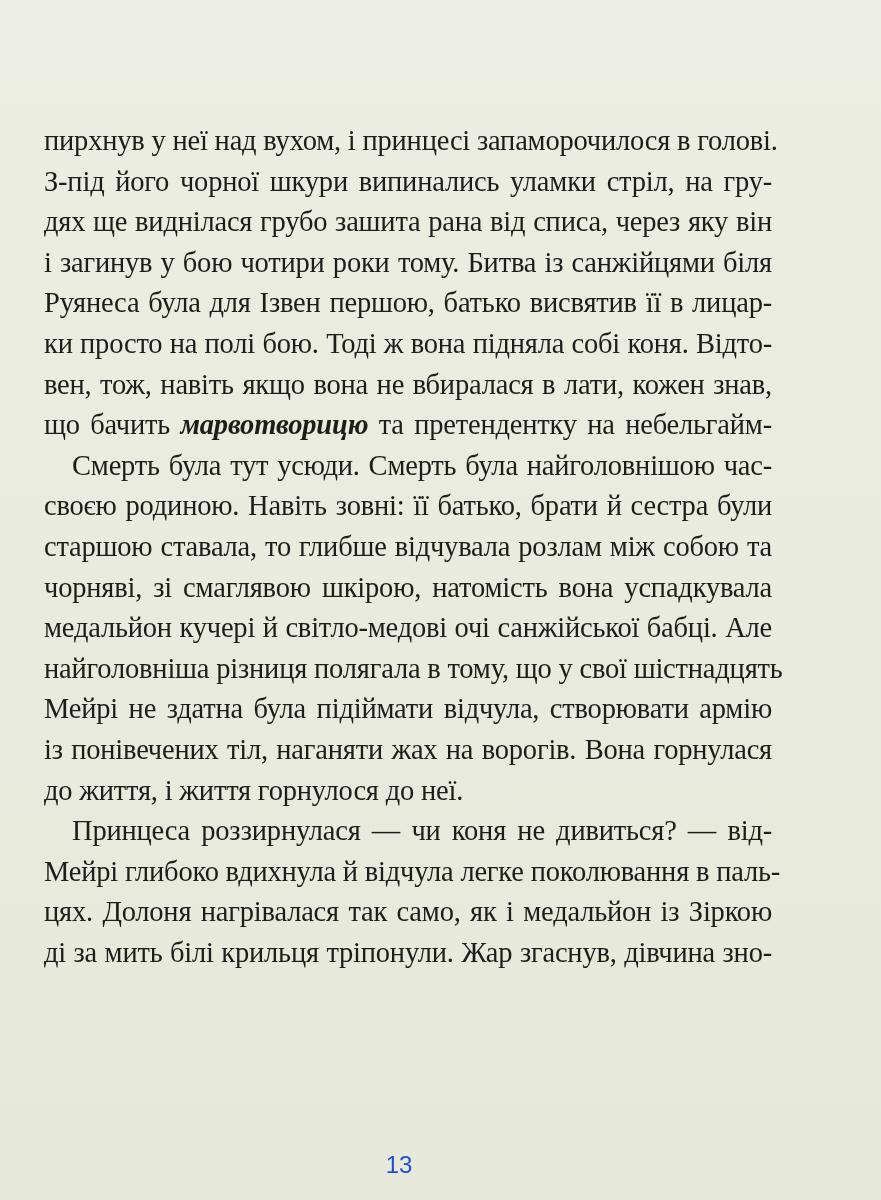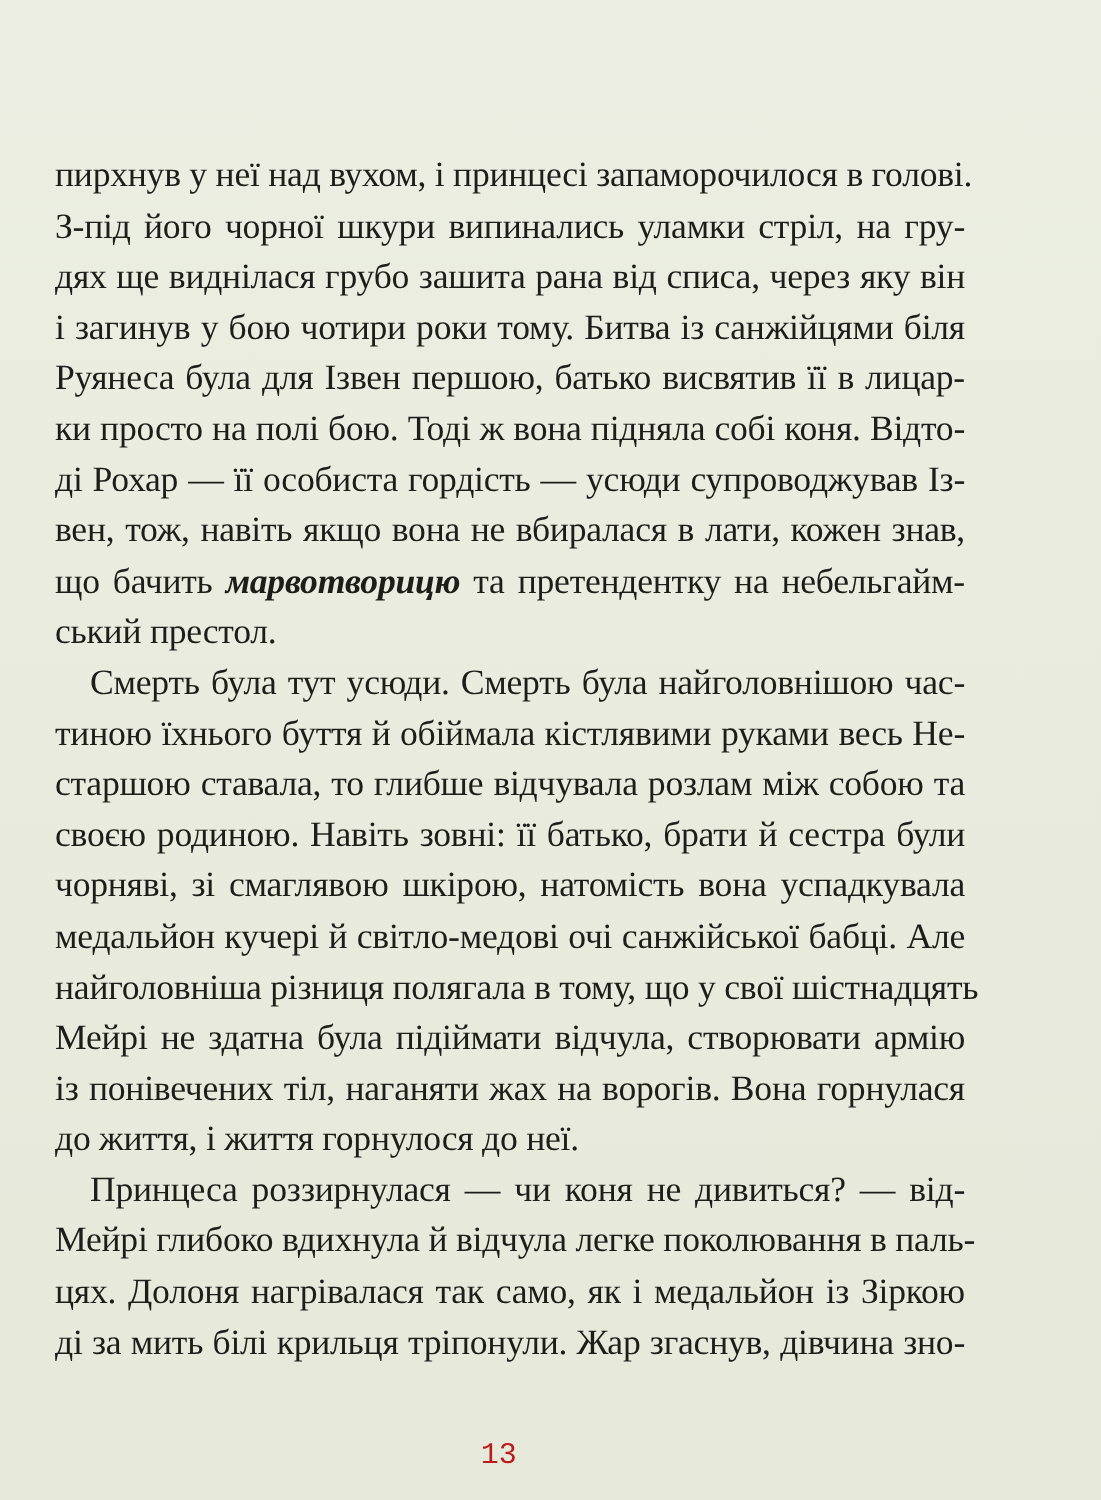--- a/index.html
+++ b/index.html
@@ -42,48 +42,45 @@
     .line em {
       font-style: italic;
       font-weight: bold;
     }
     .page-number {
       position: absolute;
       left: 0;
       width: 798px;
       top: 1151px;
       text-align: center;
-      font-family: Liberation Mono, monospace;
+      font-family: Liberation Sans, sans-serif;
       font-size: 24px;
-      color: #b91c1c;
+      color: #1d4ed8;
     }
   </style>
 </head>
 <body>
 
 <div class="page">
 
   <div>
     <span class="line">пирхнув у неї над вухом, і принцесі запаморочилося в голові.</span>
     <span class="line">З-під його чорної шкури випинались уламки стріл, на гру-</span>
     <span class="line">дях ще виднілася грубо зашита рана від списа, через яку він</span>
     <span class="line">і загинув у бою чотири роки тому. Битва із санжійцями біля</span>
     <span class="line">Руянеса була для Ізвен першою, батько висвятив її в лицар-</span>
     <span class="line">ки просто на полі бою. Тоді ж вона підняла собі коня. Відто-</span>
-    <span class="line">ді Рохар — її особиста гордість — усюди супроводжував Із-</span>
     <span class="line">вен, тож, навіть якщо вона не вбиралася в лати, кожен знав,</span>
     <span class="line"><span>що бачить </span><em>марвотворицю</em><span> та претендентку на небельгайм-</span></span>
-    <span class="line last">ський престол.</span>
   </div>
 
   <div>
     <span class="line indent">Смерть була тут усюди. Смерть була найголовнішою час-</span>
-    <span class="line">тиною їхнього буття й обіймала кістлявими руками весь Не-</span>
+    <span class="line">своєю родиною. Навіть зовні: її батько, брати й сестра були</span>
     <span class="line">старшою ставала, то глибше відчувала розлам між собою та</span>
-    <span class="line">своєю родиною. Навіть зовні: її батько, брати й сестра були</span>
     <span class="line">чорняві, зі смаглявою шкірою, натомість вона успадкувала</span>
     <span class="line">медальйон кучері й світло-медові очі санжійської бабці. Але</span>
     <span class="line">найголовніша різниця полягала в тому, що у свої шістнадцять</span>
     <span class="line">Мейрі не здатна була підіймати відчула, створювати армію</span>
     <span class="line">із понівечених тіл, наганяти жах на ворогів. Вона горнулася</span>
     <span class="line last">до життя, і життя горнулося до неї.</span>
   </div>
 
   <div>
     <span class="line indent">Принцеса роззирнулася — чи коня не дивиться? — від-</span>

